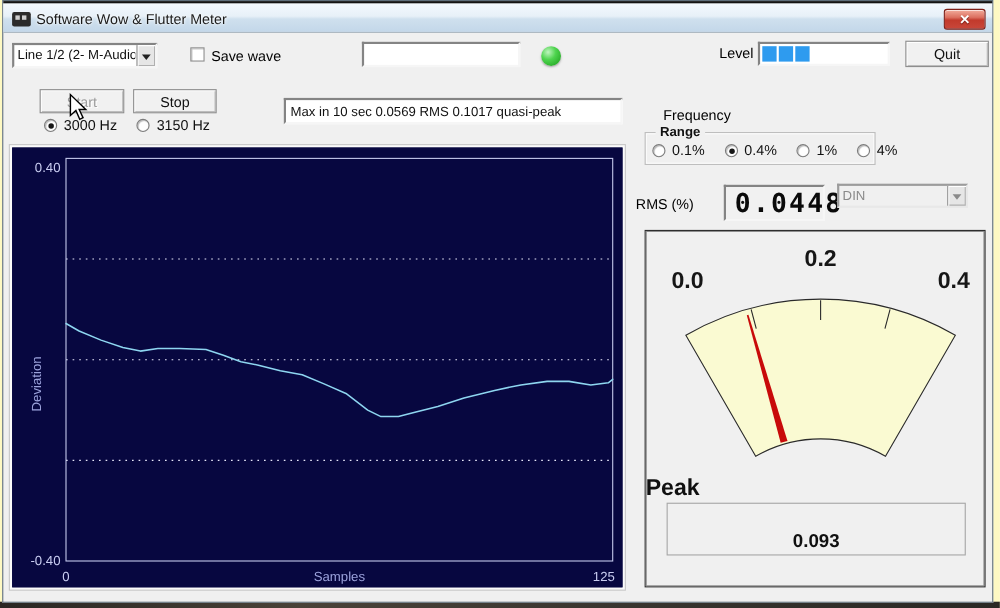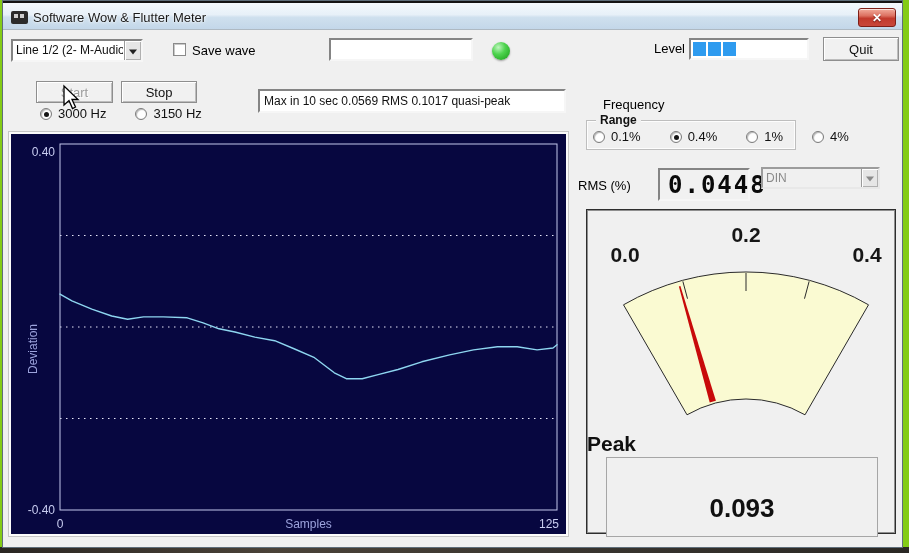--- a/index.html
+++ b/index.html
@@ -1,17 +1,17 @@
 <!DOCTYPE html>
 <html><head>
 <meta charset="utf-8">
 <style>
   * { margin:0; padding:0; box-sizing:border-box; }
   html,body { width:909px; height:553px; }
-  .screen { position:relative; width:909px; height:553px; background:#84cc16; overflow:hidden;
+  .screen { position:relative; width:909px; height:553px; background:#fef9c3; overflow:hidden;
             font-family:"Liberation Sans", sans-serif; color:#111; }
   .desktop-strip { position:absolute; left:0; bottom:0; width:909px; height:6px;
             background:linear-gradient(90deg,#2A2622,#4A4238 30%,#3A3630 60%,#2A2824); }
   .window { position:absolute; left:2px; top:0; width:901px; height:548px;
             background:#F0F0F0; border:1px solid #5F6E7A; }
   .titlebar { position:relative; height:29px; border-top:2px solid #141414; border-bottom:1px solid #AEB9C2;
             background:linear-gradient(#F4F9FD 0%, #E7F0F8 45%, #CFE0EE 55%, #C3D7E9 100%); }
   .title-icon { position:absolute; left:8px; top:8px; width:17px; height:13px; background:#2B2B2B;
             border-radius:2px; }
   .title-icon::before, .title-icon::after { content:""; position:absolute; top:3px; width:4px; height:4px; background:#CFCFCF; }
@@ -46,21 +46,21 @@
   .checkbox { position:absolute; left:170px; top:42px; width:13px; height:13px; background:#FFF;
            border:1px solid #8A8A8A; box-shadow:inset 1px 1px 0 #C9C9C9; }
   .filename-field { position:absolute; left:326px; top:37px; width:144px; height:23px; }
   .led { position:absolute; left:489px; top:41px; width:18px; height:18px; border-radius:50%;
          background:radial-gradient(circle at 35% 30%, #BFF5BF 0%, #4FD44F 40%, #169A16 100%);
          box-shadow:0 1px 2px rgba(0,0,0,.35); }
   .level-bar { position:absolute; left:686px; top:37px; width:120px; height:22px; display:flex; gap:2px; padding:2px; }
   .level-seg { width:13px; height:100%; }
 
   
-  .radio-row { position:absolute; display:flex; align-items:flex-end;gap:11px; }
+  .radio-row { position:absolute; display:flex; align-items:flex-end; }
   .radio-item { display:flex; align-items:center; margin-right:18px; }
   .radio-circle { width:12px; height:12px; border-radius:50%; background:radial-gradient(#FFFFFF 55%, #E2E2E2);
          border:1px solid #7C7C7C; box-shadow:inset 1px 1px 1px #B9B9B9; position:relative; }
   .radio-circle.checked::after { content:""; position:absolute; left:3px; top:3px; width:5px; height:5px;
          border-radius:50%; background:#161616; }
   .radio-label { font-size:13px; margin-left:6px; white-space:nowrap; }
   .status-box { position:absolute; left:255px; top:88px; width:308px; height:24px; font-size:12px;
          line-height:21px; padding-left:4px; white-space:nowrap; overflow:hidden; }
 
   
@@ -69,23 +69,23 @@
   .groupbox-label { position:absolute; left:9px; top:-8px; background:#F0F0F0; padding:0 4px; font-size:12px;font-weight:bold; }
 
   
   .chart-panel { position:absolute; left:8px; top:133px; width:555px; height:400px; background:#070740;
          box-shadow:0 0 0 2px #FBFBFB, 0 0 0 3px #C6C6C6; }
 
   
   .meter-panel { position:absolute; left:583px; top:208px; width:310px; height:325px; background:#F0F0F0;
          border:1px solid #2E2E2E; box-shadow:inset 0 0 0 1px #8F8F8F;font-weight:bold; }
   .peak-label { position:absolute; left:0; top:222px; width:100%; text-align:left; font-size:21px; color:#101010; }
-  .peak-box { position:absolute; left:19px; top:247px; width:272px; height:80px; background:#F0F0F0;
+  .peak-box { position:absolute; left:19px; top:247px; width:272px; height:48px; background:#F0F0F0;
          border:1px solid #A6A6A6; display:flex; align-items:center; justify-content:center;
-         padding-top:22px; font-size:26px; color:#101010; }
+         padding-top:22px; font-size:17px; color:#101010; }
 
   .cursor { position:absolute; left:58px; top:83px; pointer-events:none; }
 </style>
 </head>
 <body>
 
 <div class="screen">
   <div class="desktop-strip"></div>
 
   <div class="window">

